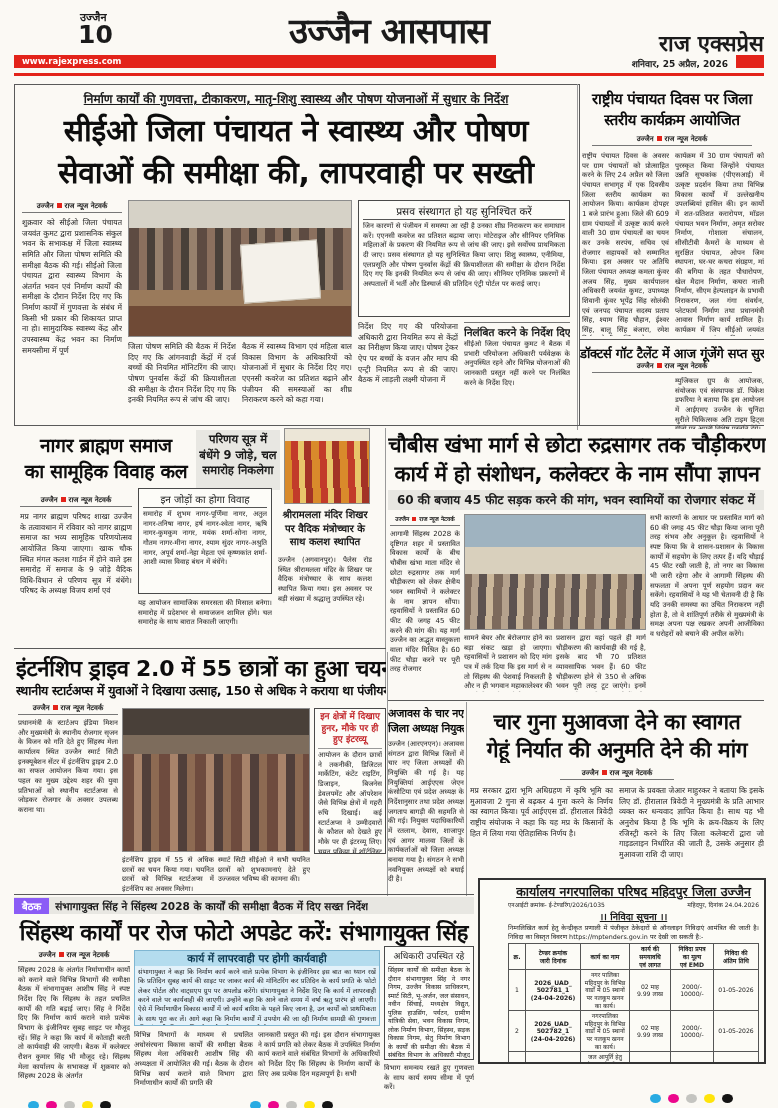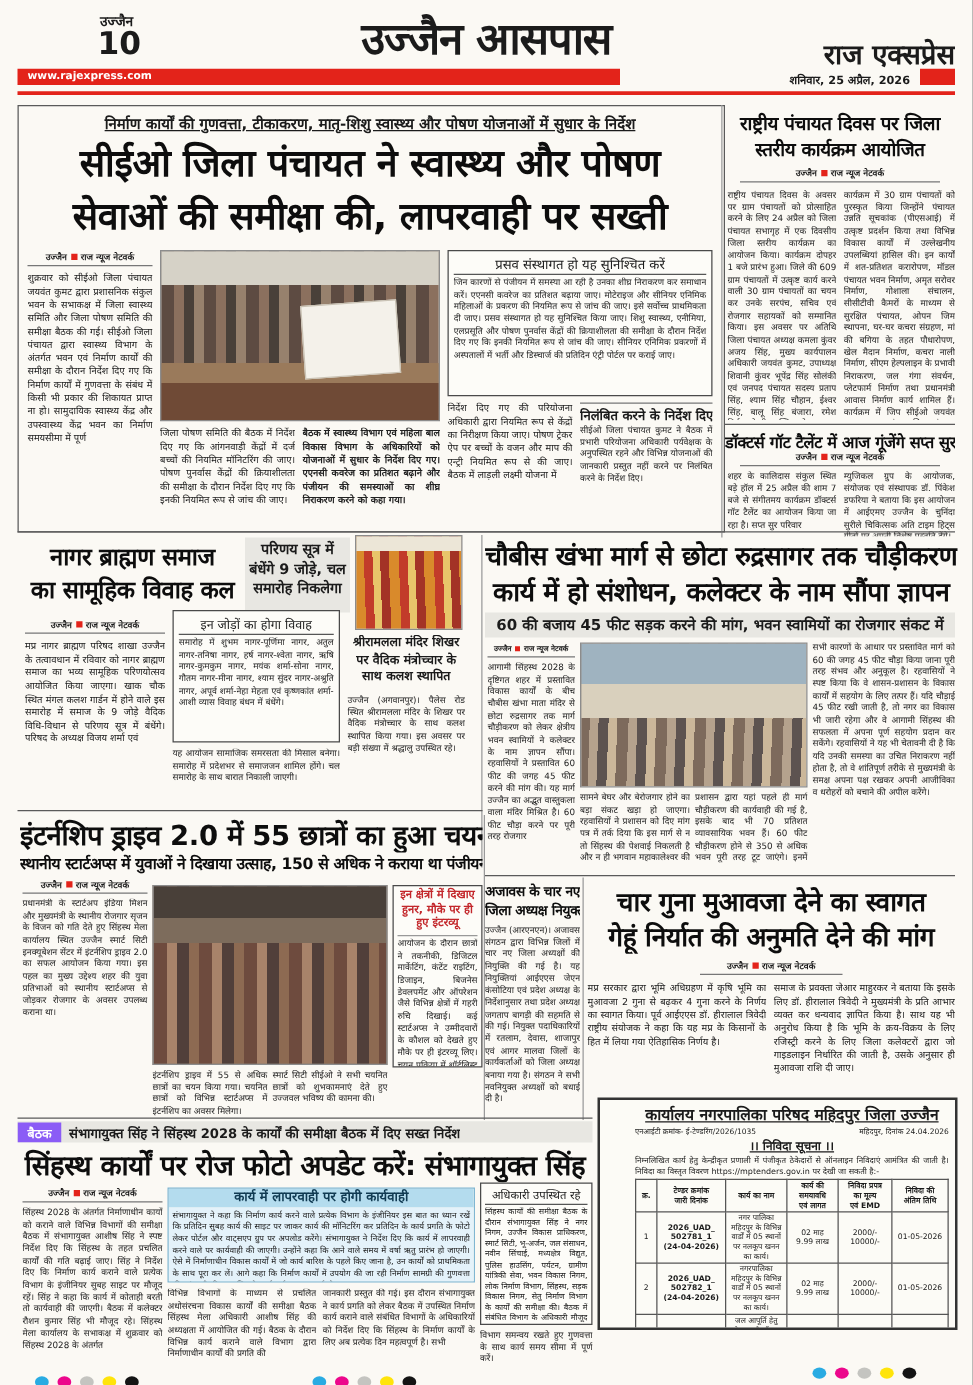--- a/index.html
+++ b/index.html
@@ -69,40 +69,39 @@
   <div class="abs" style="left:14px;top:84px;width:564px;height:340px;border:1px solid #5a5a5a;"></div>
   <div class="abs hl" style="left:22px;top:109px;width:548px;font-size:30px;">सीईओ जिला पंचायत ने स्वास्थ्य और पोषण</div>
   <div class="abs kickline" style="left:22px;top:90px;width:548px;">निर्माण कार्यों की गुणवत्ता, टीकाकरण, मातृ-शिशु स्वास्थ्य और पोषण योजनाओं में सुधार के निर्देश</div>
   <div class="abs hl" style="left:22px;top:151px;width:548px;font-size:30px;">सेवाओं की समीक्षा की, लापरवाही पर सख्ती</div>
   <div class="abs byl" style="left:22px;top:201px;width:100px;"><span>उज्जैन</span><i class="sq"></i><span>राज न्यूज नेटवर्क</span></div>
   <div class="abs bt" style="left:22px;top:218px;width:100px;height:202px;">शुक्रवार को सीईओ जिला पंचायत जयवंत कुमट द्वारा प्रशासनिक संकुल भवन के सभाकक्ष में जिला स्वास्थ्य समिति और जिला पोषण समिति की समीक्षा बैठक की गई। सीईओ जिला पंचायत द्वारा स्वास्थ्य विभाग के अंतर्गत भवन एवं निर्माण कार्यों की समीक्षा के दौरान निर्देश दिए गए कि निर्माण कार्यों में गुणवत्ता के संबंध में किसी भी प्रकार की शिकायत प्राप्त ना हो। सामुदायिक स्वास्थ्य केंद्र और उपस्वास्थ्य केंद्र भवन का निर्माण समयसीमा में पूर्ण</div>
   <div class="abs photo ph-lead" style="left:128px;top:200px;width:224px;height:137px;">
       <div class="ph-board"></div>
     </div>
   <div class="abs bt" style="left:128px;top:342px;width:108px;height:78px;">जिला पोषण समिति की बैठक में निर्देश दिए गए कि आंगनवाड़ी केंद्रों में दर्ज बच्चों की नियमित मॉनिटरिंग की जाए। पोषण पुनर्वास केंद्रों की क्रियाशीलता की समीक्षा के दौरान निर्देश दिए गए कि इनकी नियमित रूप से जांच की जाए।</div>
-  <div class="abs bt" style="left:242px;top:342px;width:110px;height:78px;font-weight:bold;">बैठक में स्वास्थ्य विभाग एवं महिला बाल विकास विभाग के अधिकारियों को योजनाओं में सुधार के निर्देश दिए गए। एएनसी कवरेज का प्रतिशत बढ़ाने और पंजीयन की समस्याओं का शीघ्र निराकरण करने को कहा गया।</div>
+  <div class="abs bt" style="left:242px;top:342px;width:110px;height:78px;">बैठक में स्वास्थ्य विभाग एवं महिला बाल विकास विभाग के अधिकारियों को योजनाओं में सुधार के निर्देश दिए गए। एएनसी कवरेज का प्रतिशत बढ़ाने और पंजीयन की समस्याओं का शीघ्र निराकरण करने को कहा गया।</div>
   <div class="abs boxed" style="left:358px;top:200px;width:212px;height:117px;">
     <div class="boxtitle">प्रसव संस्थागत हो यह सुनिश्चित करें</div>
     <div class="bt7" style="height:92px;">जिन कारणों से पंजीयन में समस्या आ रही है उनका शीघ्र निराकरण कर समाधान करें। एएनसी कवरेज का प्रतिशत बढ़ाया जाए। मोटेराइज और सीनियर एनिमिक महिलाओं के प्रकरण की नियमित रूप से जांच की जाए। इसे सर्वोच्च प्राथमिकता दी जाए। प्रसव संस्थागत हो यह सुनिश्चित किया जाए। शिशु स्वास्थ्य, एनीमिया, एलप्रसूति और पोषण पुनर्वास केंद्रों की क्रियाशीलता की समीक्षा के दौरान निर्देश दिए गए कि इनकी नियमित रूप से जांच की जाए। सीनियर एनिमिक प्रकरणों में अस्पतालों में भर्ती और डिस्चार्ज की प्रतिदिन एंट्री पोर्टल पर कराई जाए।</div>
   </div>
   <div class="abs bt" style="left:358px;top:322px;width:100px;height:98px;">निर्देश दिए गए की परियोजना अधिकारी द्वारा नियमित रूप से केंद्रों का निरीक्षण किया जाए। पोषण ट्रेकर ऐप पर बच्चों के वजन और माप की एन्ट्री नियमित रूप से की जाए। बैठक में लाड़ली लक्ष्मी योजना में</div>
   <div class="abs" style="left:464px;top:322px;width:106px;font-size:10.5px;font-weight:700;text-align:center;border-top:1px solid #777;padding-top:2px;white-space:nowrap;overflow:hidden;">निलंबित करने के निर्देश दिए</div>
   <div class="abs bt7" style="left:464px;top:340px;width:106px;height:80px;">सीईओ जिला पंचायत कुमट ने बैठक में प्रभारी परियोजना अधिकारी पर्यवेक्षक के अनुपस्थित रहने और विभिन्न योजनाओं की जानकारी प्रस्तुत नहीं करने पर निलंबित करने के निर्देश दिए।</div>
 
   <div class="abs vrule" style="left:577px;top:84px;height:346px;"></div>
   <div class="abs hl" style="left:580px;top:88px;width:184px;font-size:15px;">राष्ट्रीय पंचायत दिवस पर जिला</div>
   <div class="abs hl" style="left:580px;top:109px;width:184px;font-size:15px;">स्तरीय कार्यक्रम आयोजित</div>
   <div class="abs byl" style="left:592px;top:134px;width:160px;"><span>उज्जैन</span><i class="sq"></i><span>राज न्यूज नेटवर्क</span></div>
   <div class="abs bt7" style="left:582px;top:152px;width:87px;height:184px;">राष्ट्रीय पंचायत दिवस के अवसर पर ग्राम पंचायतों को प्रोत्साहित करने के लिए 24 अप्रैल को जिला पंचायत सभागृह में एक दिवसीय जिला स्तरीय कार्यक्रम का आयोजन किया। कार्यक्रम दोपहर 1 बजे प्रारंभ हुआ। जिले की 609 ग्राम पंचायतों में उत्कृष्ट कार्य करने वाली 30 ग्राम पंचायतों का चयन कर उनके सरपंच, सचिव एवं रोजगार सहायकों को सम्मानित किया। इस अवसर पर अतिथि जिला पंचायत अध्यक्ष कमला कुंवर अजय सिंह, मुख्य कार्यपालन अधिकारी जयवंत कुमट, उपाध्यक्ष शिवानी कुंवर भूपेंद्र सिंह सोलंकी एवं जनपद पंचायत सदस्य प्रताप सिंह, श्याम सिंह चौहान, ईश्वर सिंह, बालू सिंह बंजारा, रमेश निर्मल मोहरी उपस्थित रहे।</div>
   <div class="abs bt7" style="left:675px;top:152px;width:89px;height:184px;">कार्यक्रम में 30 ग्राम पंचायतों को पुरस्कृत किया जिन्होंने पंचायत उन्नति सूचकांक (पीएसआई) में उत्कृष्ट प्रदर्शन किया तथा विभिन्न विकास कार्यों में उल्लेखनीय उपलब्धियां हासिल की। इन कार्यों में शत-प्रतिशत करारोपण, मॉडल पंचायत भवन निर्माण, अमृत सरोवर निर्माण, गोशाला संचालन, सीसीटीवी कैमरों के माध्यम से सुरक्षित पंचायत, ओपन जिम स्थापना, घर-घर कचरा संग्रहण, मां की बगिया के तहत पौधारोपण, खेल मैदान निर्माण, कचरा नाली निर्माण, सीएम हेल्पलाइन के प्रभावी निराकरण, जल गंगा संवर्धन, प्लेटफार्म निर्माण तथा प्रधानमंत्री आवास निर्माण कार्य शामिल हैं। कार्यक्रम में जिप सीईओ जयवंत कुमट द्वारा सरपंच, सचिव एवं ग्राम रोजगार सहायक का सम्मान किया गया।</div>
   <div class="abs hrule" style="left:580px;top:339px;width:184px;"></div>
 
   <div class="abs hl" style="left:580px;top:344px;width:184px;font-size:13px;">डॉक्टर्स गॉट टैलेंट में आज गूंजेंगे सप्त सुर</div>
   <div class="abs byl" style="left:592px;top:361px;width:160px;"><span>उज्जैन</span><i class="sq"></i><span>राज न्यूज नेटवर्क</span></div>
-  <div class="abs bt7" style="left:582px;top:377px;width:87px;height:52px;">शहर के कालिदास संकुल स्थित बड़े हॉल में 25 अप्रैल की शाम 7 बजे से संगीतमय कार्यक्रम डॉक्टर्स गॉट टैलेंट का आयोजन किया जा रहा है। सप्त सुर परिवार</div>
   <div class="abs bt7" style="left:675px;top:377px;width:89px;height:52px;">म्युजिकल ग्रुप के आयोजक, संयोजक एवं संस्थापक डॉ. पिंकेश डफरिया ने बताया कि इस आयोजन में आईएमए उज्जैन के चुनिंदा सुरीले चिकित्सक अति टाइम हिट्स गीतों पर अपनी विशेष प्रस्तुति देंगे।</div>
 
   <div class="abs hrule" style="left:14px;top:425px;width:750px;"></div>
 
   <div class="abs hl" style="left:20px;top:432px;width:172px;font-size:19px;">नागर ब्राह्मण समाज</div>
   <div class="abs hl" style="left:20px;top:458px;width:172px;font-size:19px;">का सामूहिक विवाह कल</div>
   <div class="abs grayband" style="left:196px;top:430px;width:84px;height:60px;font-size:11.5px;line-height:1.35;padding:2px;box-sizing:border-box;">परिणय सूत्र में बंधेंगे 9 जोड़े, चल समारोह निकलेगा</div>
   <div class="abs photo ph-vivah" style="left:284px;top:428px;width:86px;height:76px;"></div>
   <div class="abs byl" style="left:20px;top:495px;width:112px;"><span>उज्जैन</span><i class="sq"></i><span>राज न्यूज नेटवर्क</span></div>
   <div class="abs bt" style="left:20px;top:512px;width:112px;height:134px;">मप्र नागर ब्राह्मण परिषद शाखा उज्जैन के तत्वावधान में रविवार को नागर ब्राह्मण समाज का भव्य सामूहिक परिणयोत्सव आयोजित किया जाएगा। खाक चौक स्थित मंगल कलश गार्डन में होने वाले इस समारोह में समाज के 9 जोड़े वैदिक विधि-विधान से परिणय सूत्र में बंधेंगे। परिषद के अध्यक्ष विजय शर्मा एवं</div>

